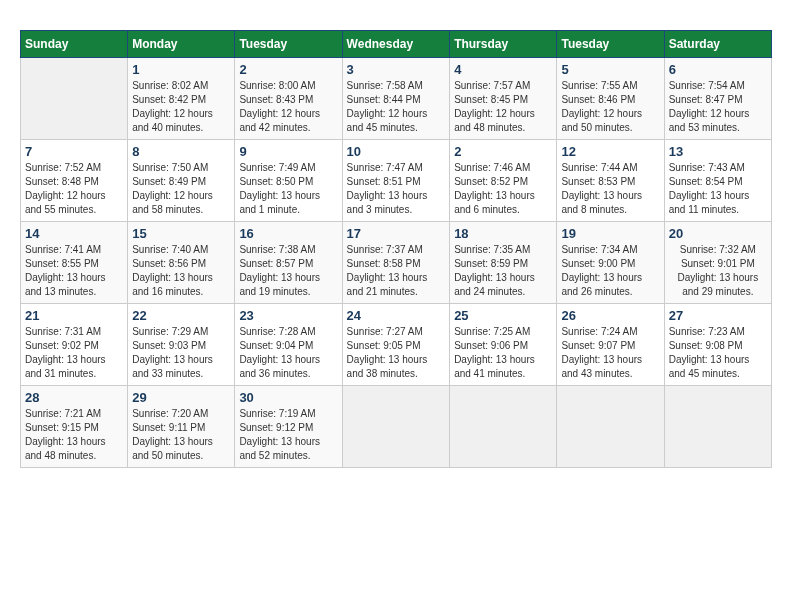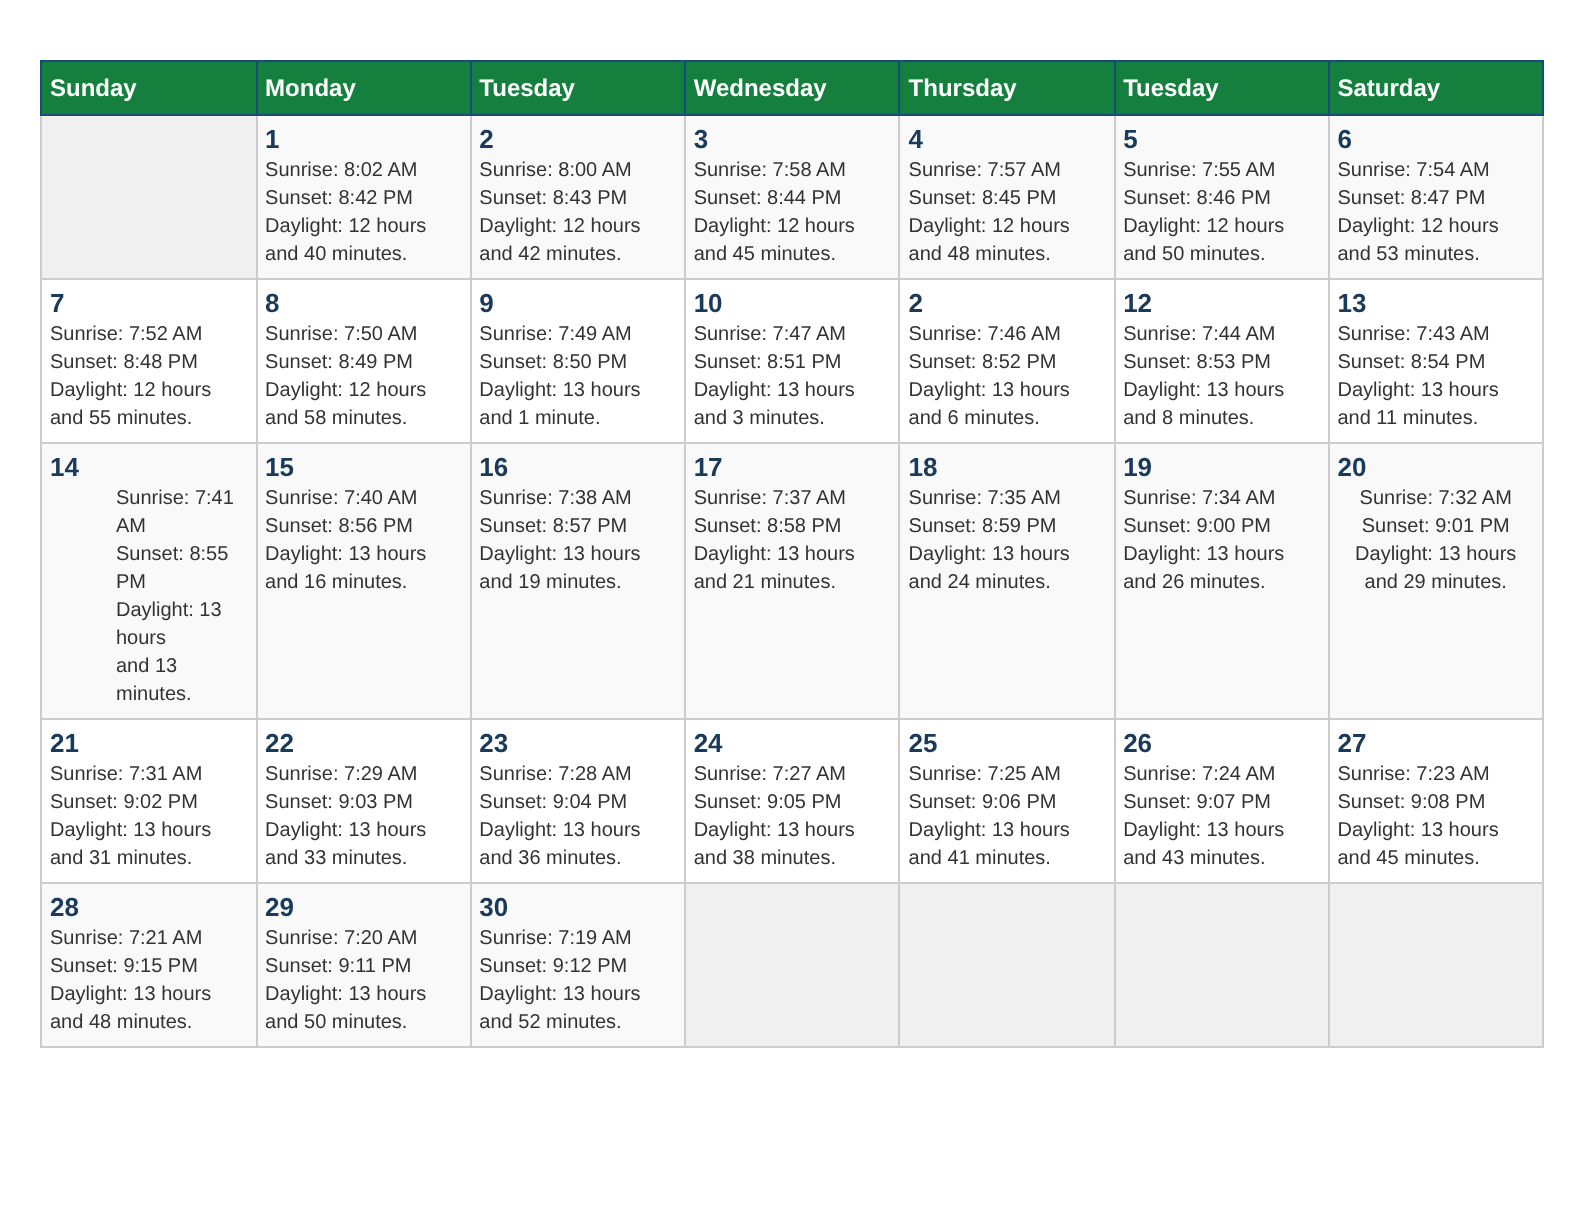--- a/index.html
+++ b/index.html
@@ -197,21 +197,21 @@
           <span class="day-num">13</span>
           <div class="day-info" style="white-space: pre-line;">Sunrise: 7:43 AM
 Sunset: 8:54 PM
 Daylight: 13 hours
 and 11 minutes.</div>
         </td>
       </tr>
       <tr>
         <td>
           <span class="day-num">14</span>
-          <div class="day-info" style="white-space: pre-line; margin-left: 33px;">Sunrise: 7:41 AM
+          <div class="day-info" style="white-space: pre-line;">Sunrise: 7:41 AM
 Sunset: 8:55 PM
 Daylight: 13 hours
 and 13 minutes.</div>
         </td>
         <td>
           <span class="day-num">15</span>
           <div class="day-info" style="white-space: pre-line;">Sunrise: 7:40 AM
 Sunset: 8:56 PM
 Daylight: 13 hours
 and 16 minutes.</div>

